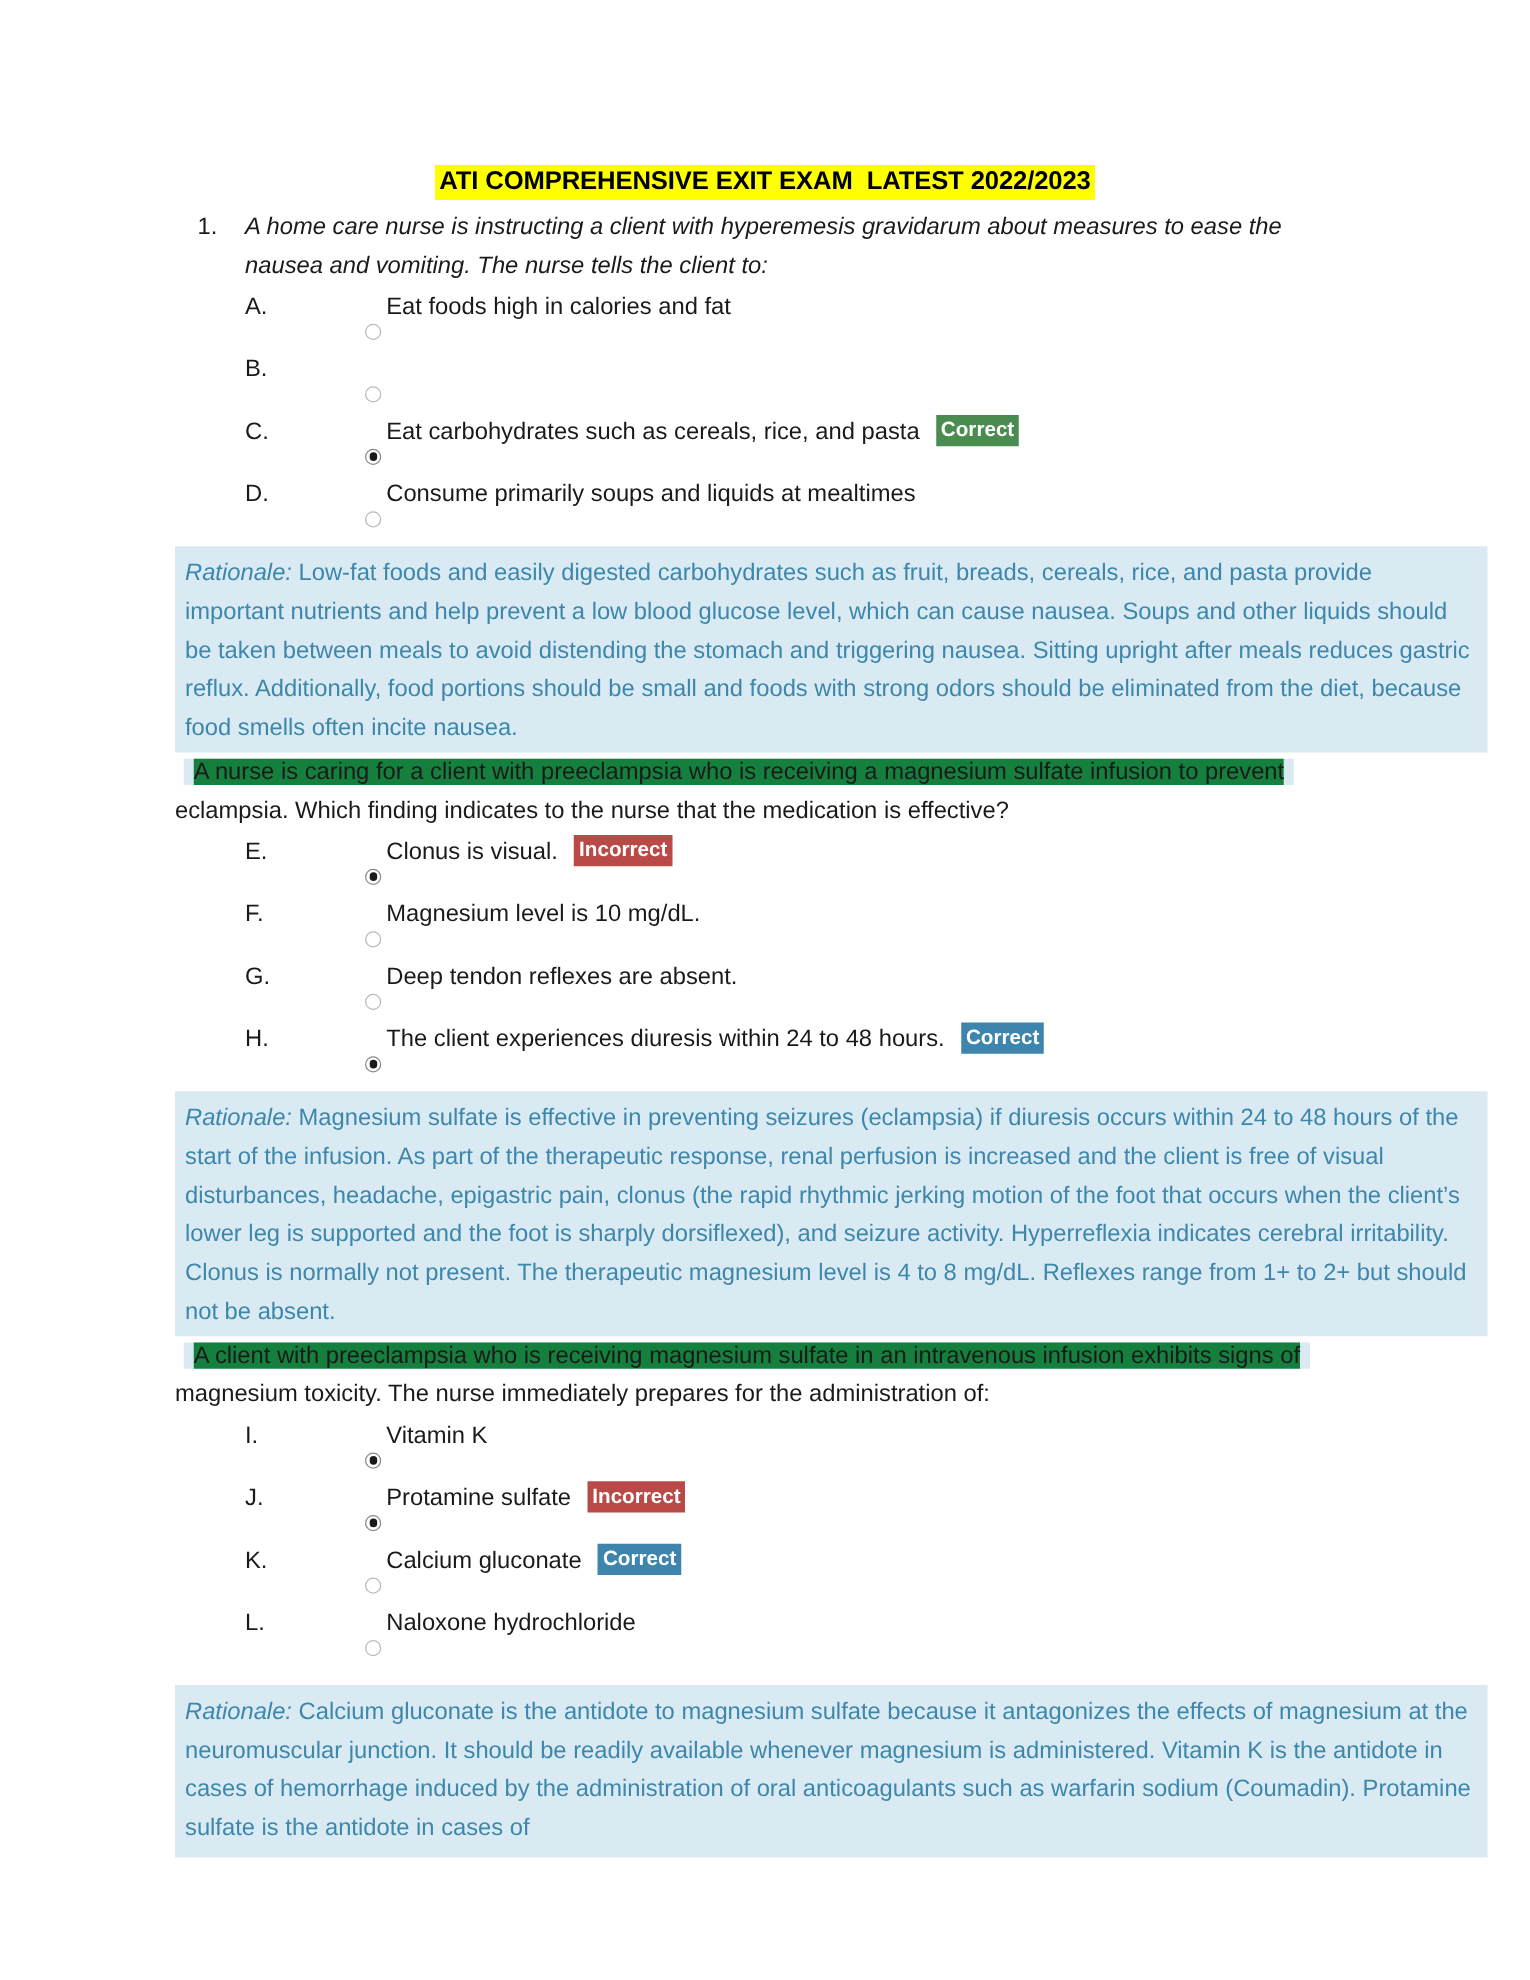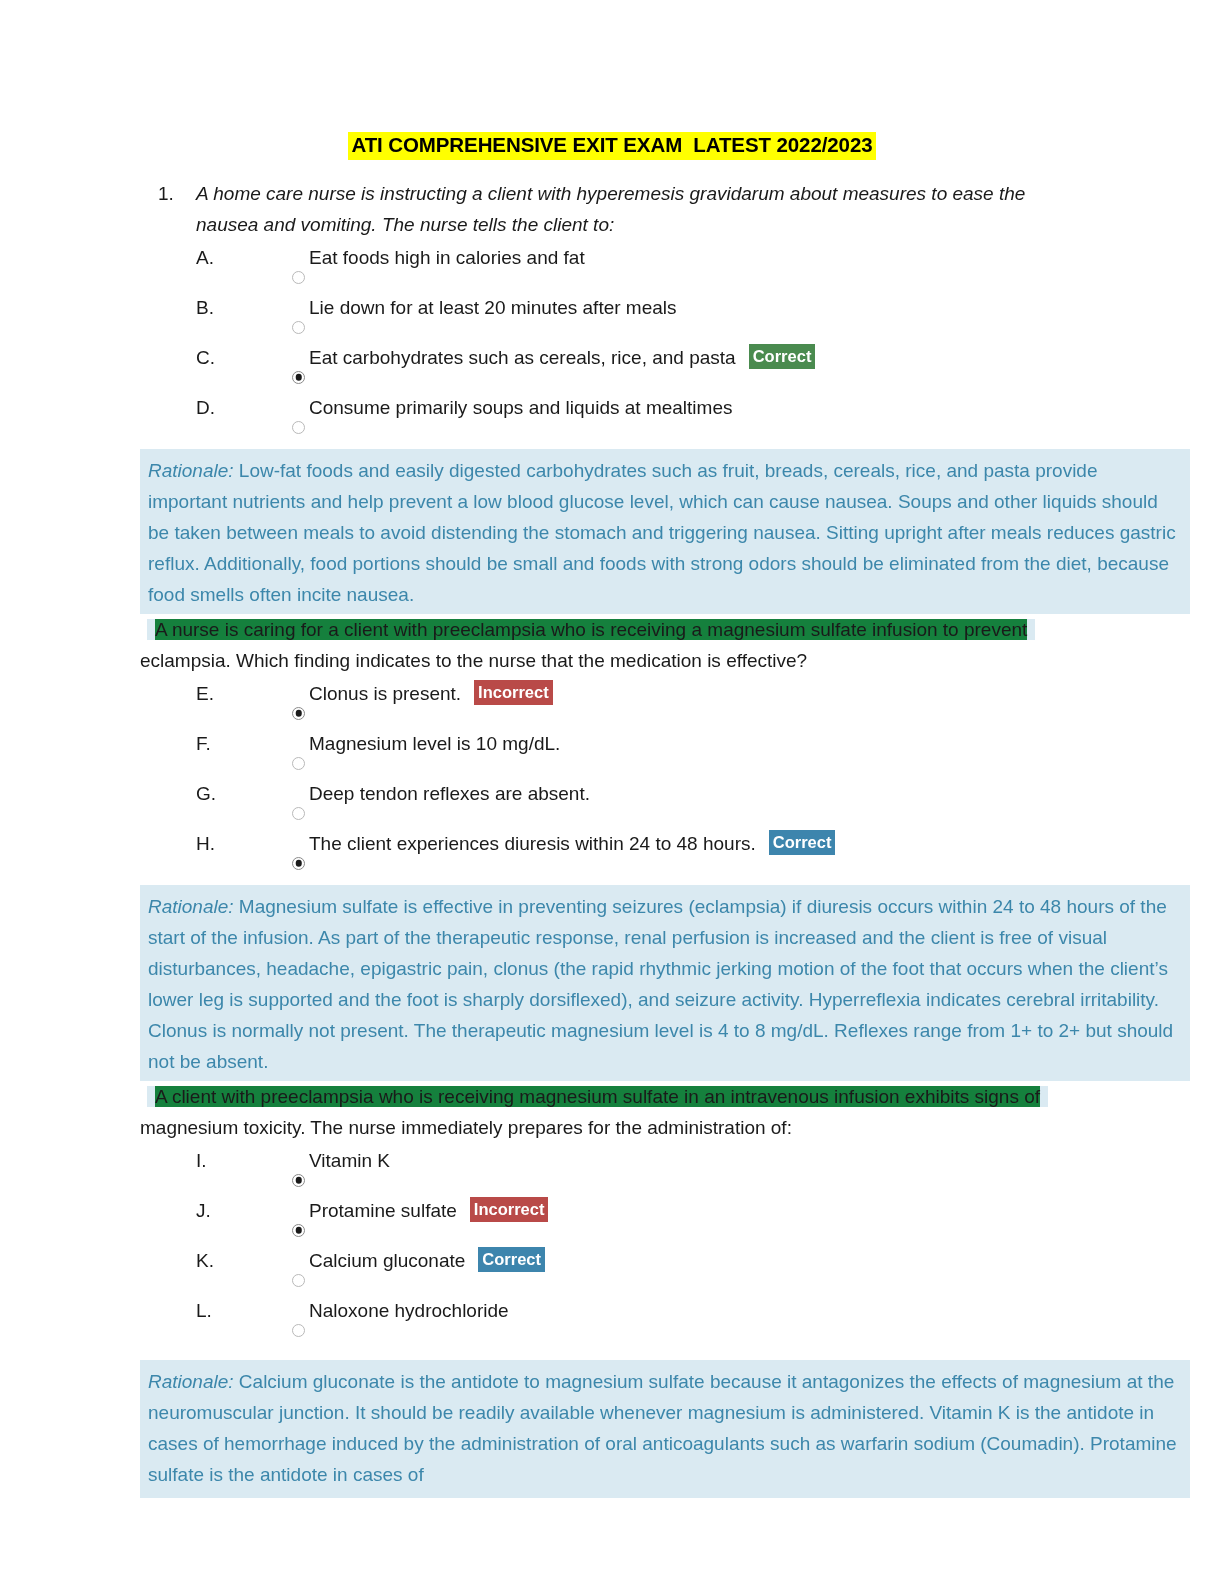--- a/index.html
+++ b/index.html
@@ -22,21 +22,21 @@
     width: 1224px;
     height: 1584px;
     box-sizing: border-box;
     padding: 0;
   }
 
   
   .title-row {
     text-align: center;
     margin-top: 132px;
-    margin-bottom: 18px;
+    margin-bottom: 6px;
     line-height: 1;
   }
   .doc-title {
     display: inline-block;
     background: #ffff00;
     color: #000000;
     font-size: 20.5px;
     font-weight: bold;
     letter-spacing: -0.1px;
     padding: 3px 3px 4px 3px;
@@ -188,21 +188,20 @@
 
       <div class="option">
         <span class="opt-letter">A.</span>
         <span class="opt-radio"></span>
         <span class="opt-text"><span>Eat foods high in calories and fat</span></span>
       </div>
 
       <div class="option">
         <span class="opt-letter">B.</span>
         <span class="opt-radio"></span>
-        <span class="opt-text"><span>Lie down for at least 20 minutes after meals</span></span>
       </div>
 
       <div class="option">
         <span class="opt-letter">C.</span>
         <span class="opt-radio selected"></span>
         <span class="opt-text"><span>Eat carbohydrates such as cereals, rice, and pasta</span><span class="badge badge-green">Correct</span></span>
       </div>
 
       <div class="option">
         <span class="opt-letter">D.</span>
@@ -217,21 +216,21 @@
     <div class="q-plain">
       <span class="hl-line">A nurse is caring for a client with preeclampsia who is receiving a magnesium sulfate infusion to prevent</span><br>
       <span>eclampsia. Which finding indicates to the nurse that the medication is effective?</span>
     </div>
 
     <div class="options">
 
       <div class="option">
         <span class="opt-letter">E.</span>
         <span class="opt-radio selected"></span>
-        <span class="opt-text"><span>Clonus is present.</span><span class="badge badge-red">Incorrect</span></span>
+        <span class="opt-text"><span>Clonus is visual.</span><span class="badge badge-red">Incorrect</span></span>
       </div>
 
       <div class="option">
         <span class="opt-letter">F.</span>
         <span class="opt-radio"></span>
         <span class="opt-text"><span>Magnesium level is 10 mg/dL.</span></span>
       </div>
 
       <div class="option">
         <span class="opt-letter">G.</span>

